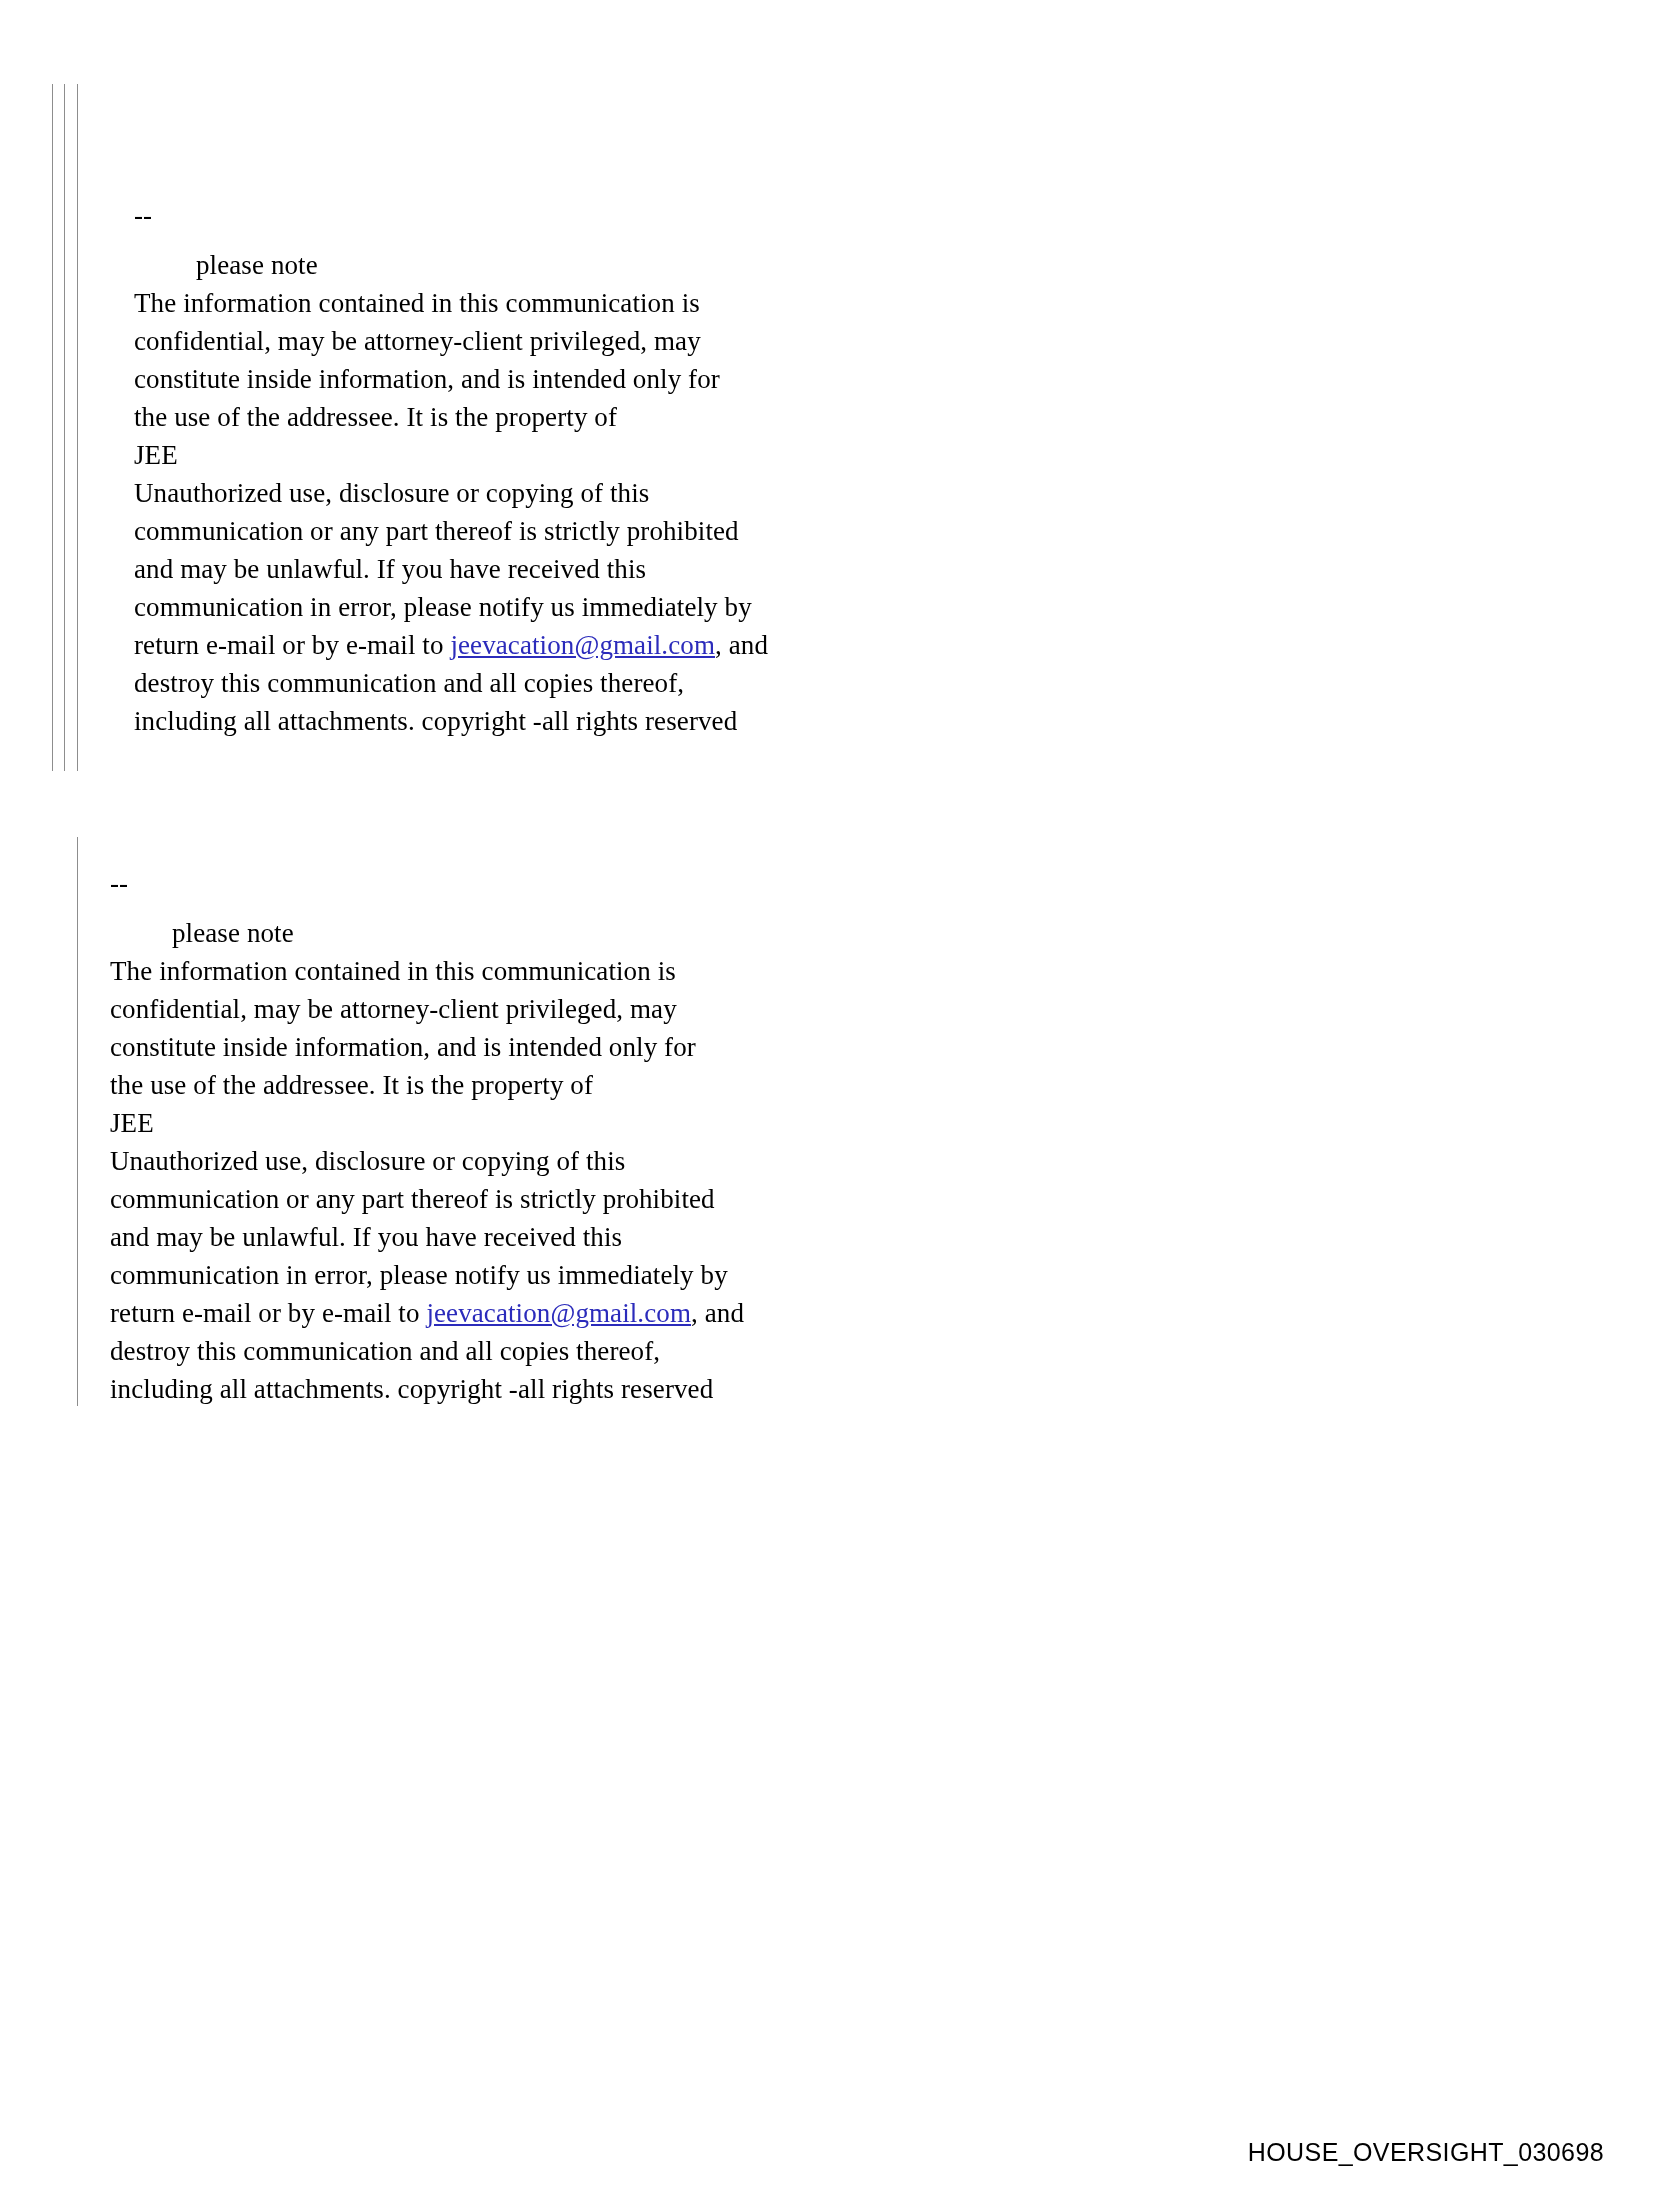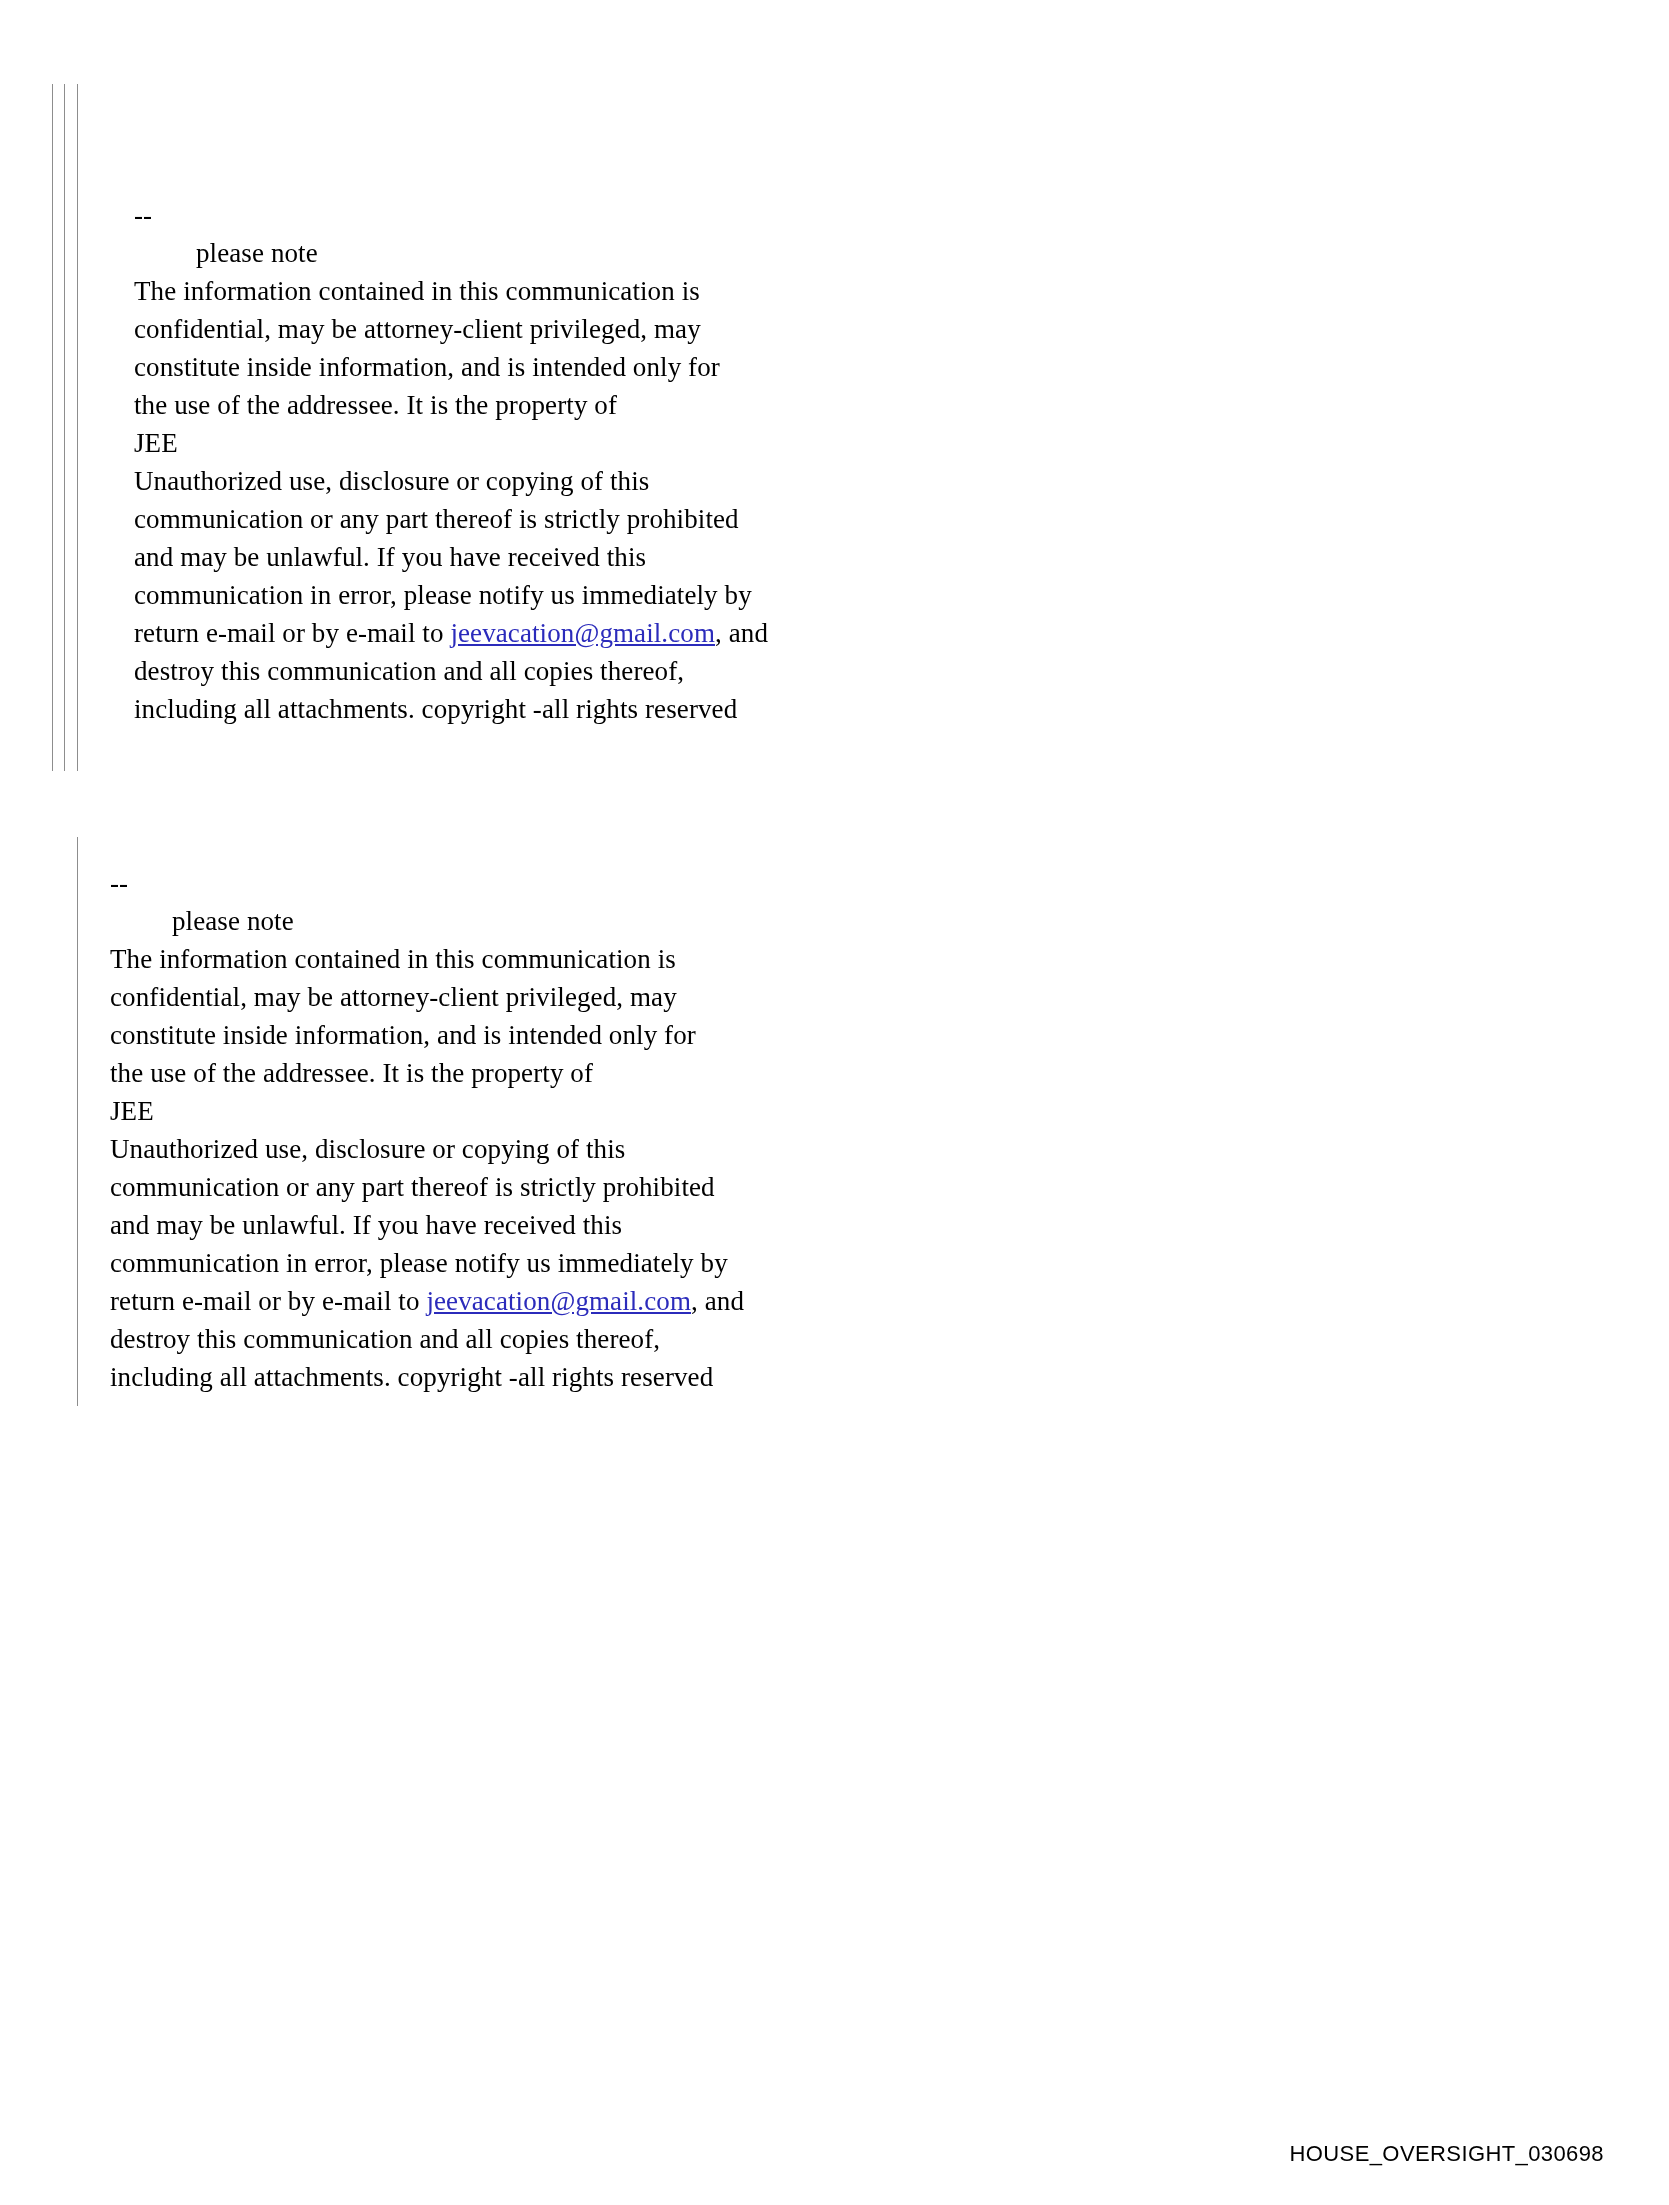--- a/index.html
+++ b/index.html
@@ -63,33 +63,34 @@
     left: 110px;
     top: 864px;
     width: 818px;
   }
   .dashes {
     display: block;
   }
   .please-note {
     display: block;
     padding-left: 62px;
+    margin-top: 12px;
   }
   .body-text {
     display: block;
   }
   a.email {
     color: #2b2bbb;
   }
   .footer-stamp {
     position: absolute;
     right: 65px;
     bottom: 38px;
     font-family: "Liberation Sans", sans-serif;
-    font-size: 22px;
+    font-size: 25px;
     letter-spacing: 0.4px;
     color: #000000;
     white-space: nowrap;
   }
 </style>
 </head>
 <body>
 
 <div class="page">
 

